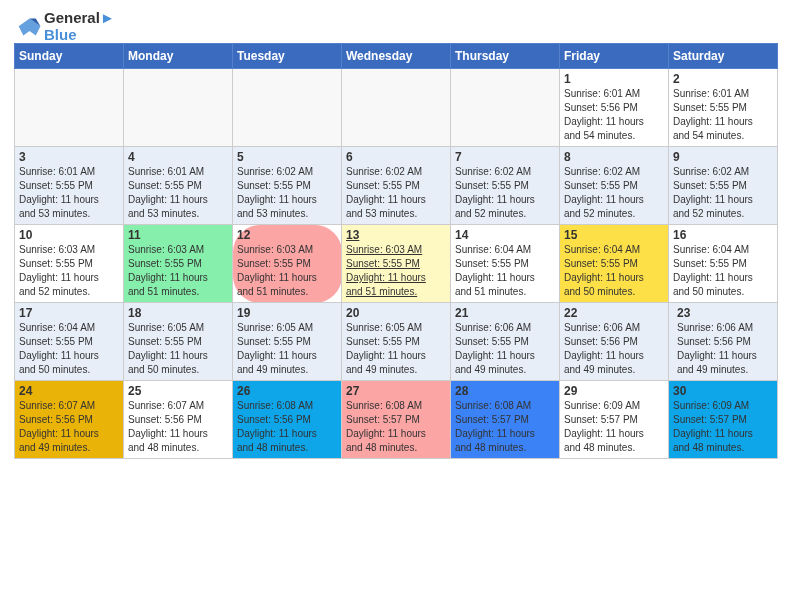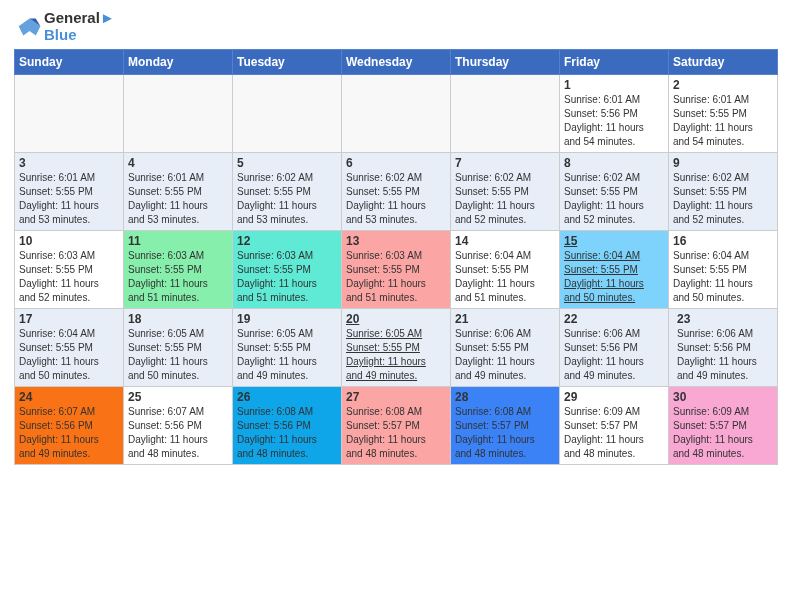--- a/index.html
+++ b/index.html
@@ -13,21 +13,20 @@
     .page {
       width: 792px;
       min-height: 612px;
       background: #fff;
       padding: 10px 14px 10px 14px;
     }
     .header {
       display: flex;
       align-items: flex-start;
       justify-content: space-between;
-      margin-bottom: 6px;
     }
     .logo {
       display: flex;
       align-items: center;
       gap: 0px;
     }
     .logo-icon {
       width: 28px;
       height: 24px;
       margin-right: 2px;
@@ -177,33 +176,33 @@
         </tr>
         <tr class="row-odd">
           <td style="background: rgb(255, 255, 255); border-radius: 11px;">
             <span class="day-number">10</span>
             <div class="day-info">Sunrise: 6:03 AM<br>Sunset: 5:55 PM<br>Daylight: 11 hours<br>and 52 minutes.</div>
           </td>
           <td style="background: #86efac;">
             <span class="day-number">11</span>
             <div class="day-info">Sunrise: 6:03 AM<br>Sunset: 5:55 PM<br>Daylight: 11 hours<br>and 51 minutes.</div>
           </td>
-          <td style="background: #5eead4;">
+          <td style="background: #fca5a5; border-radius: 27px;">
             <span class="day-number">12</span>
             <div class="day-info">Sunrise: 6:03 AM<br>Sunset: 5:55 PM<br>Daylight: 11 hours<br>and 51 minutes.</div>
           </td>
-          <td style="background: #fca5a5;">
+          <td style="background: #fef9c3; text-decoration: underline;">
             <span class="day-number">13</span>
             <div class="day-info">Sunrise: 6:03 AM<br>Sunset: 5:55 PM<br>Daylight: 11 hours<br>and 51 minutes.</div>
           </td>
           <td style="background: rgb(255, 255, 255);">
             <span class="day-number">14</span>
             <div class="day-info">Sunrise: 6:04 AM<br>Sunset: 5:55 PM<br>Daylight: 11 hours<br>and 51 minutes.</div>
           </td>
-          <td style="background: #7dd3fc; text-decoration: underline;">
+          <td style="background: #fde047;">
             <span class="day-number">15</span>
             <div class="day-info">Sunrise: 6:04 AM<br>Sunset: 5:55 PM<br>Daylight: 11 hours<br>and 50 minutes.</div>
           </td>
           <td style="background: rgb(255, 255, 255);">
             <span class="day-number">16</span>
             <div class="day-info">Sunrise: 6:04 AM<br>Sunset: 5:55 PM<br>Daylight: 11 hours<br>and 50 minutes.</div>
           </td>
         </tr>
         <tr class="row-even">
           <td style="background: rgb(232, 238, 248);">
@@ -211,39 +210,39 @@
             <div class="day-info">Sunrise: 6:04 AM<br>Sunset: 5:55 PM<br>Daylight: 11 hours<br>and 50 minutes.</div>
           </td>
           <td style="background: rgb(232, 238, 248);">
             <span class="day-number">18</span>
             <div class="day-info">Sunrise: 6:05 AM<br>Sunset: 5:55 PM<br>Daylight: 11 hours<br>and 50 minutes.</div>
           </td>
           <td style="background: rgb(232, 238, 248);">
             <span class="day-number">19</span>
             <div class="day-info">Sunrise: 6:05 AM<br>Sunset: 5:55 PM<br>Daylight: 11 hours<br>and 49 minutes.</div>
           </td>
-          <td style="background: rgb(232, 238, 248); text-decoration: underline;">
+          <td style="background: rgb(232, 238, 248);">
             <span class="day-number">20</span>
             <div class="day-info">Sunrise: 6:05 AM<br>Sunset: 5:55 PM<br>Daylight: 11 hours<br>and 49 minutes.</div>
           </td>
           <td style="background: rgb(232, 238, 248);">
             <span class="day-number">21</span>
             <div class="day-info">Sunrise: 6:06 AM<br>Sunset: 5:55 PM<br>Daylight: 11 hours<br>and 49 minutes.</div>
           </td>
           <td style="background: rgb(232, 238, 248);">
             <span class="day-number">22</span>
             <div class="day-info">Sunrise: 6:06 AM<br>Sunset: 5:56 PM<br>Daylight: 11 hours<br>and 49 minutes.</div>
           </td>
           <td style="background: rgb(232, 238, 248); padding-left: 8px;">
             <span class="day-number">23</span>
             <div class="day-info">Sunrise: 6:06 AM<br>Sunset: 5:56 PM<br>Daylight: 11 hours<br>and 49 minutes.</div>
           </td>
         </tr>
         <tr class="row-odd">
-          <td style="background: #f97316;">
+          <td style="background: #eab308;">
             <span class="day-number">24</span>
             <div class="day-info">Sunrise: 6:07 AM<br>Sunset: 5:56 PM<br>Daylight: 11 hours<br>and 49 minutes.</div>
           </td>
           <td style="background: rgb(255, 255, 255);">
             <span class="day-number">25</span>
             <div class="day-info">Sunrise: 6:07 AM<br>Sunset: 5:56 PM<br>Daylight: 11 hours<br>and 48 minutes.</div>
           </td>
           <td style="background: #0ea5e9;">
             <span class="day-number">26</span>
             <div class="day-info">Sunrise: 6:08 AM<br>Sunset: 5:56 PM<br>Daylight: 11 hours<br>and 48 minutes.</div>
@@ -253,20 +252,20 @@
             <div class="day-info">Sunrise: 6:08 AM<br>Sunset: 5:57 PM<br>Daylight: 11 hours<br>and 48 minutes.</div>
           </td>
           <td style="background: #3b82f6;">
             <span class="day-number">28</span>
             <div class="day-info">Sunrise: 6:08 AM<br>Sunset: 5:57 PM<br>Daylight: 11 hours<br>and 48 minutes.</div>
           </td>
           <td style="background: rgb(255, 255, 255);">
             <span class="day-number">29</span>
             <div class="day-info">Sunrise: 6:09 AM<br>Sunset: 5:57 PM<br>Daylight: 11 hours<br>and 48 minutes.</div>
           </td>
-          <td style="background: #f9a8d4;">
+          <td style="background: #0ea5e9;">
             <span class="day-number">30</span>
             <div class="day-info">Sunrise: 6:09 AM<br>Sunset: 5:57 PM<br>Daylight: 11 hours<br>and 48 minutes.</div>
           </td>
         </tr>
       </tbody>
   </table>
 </div>
 
 </body></html>

